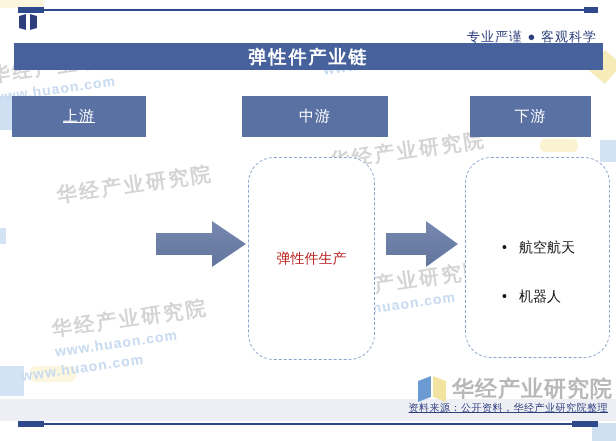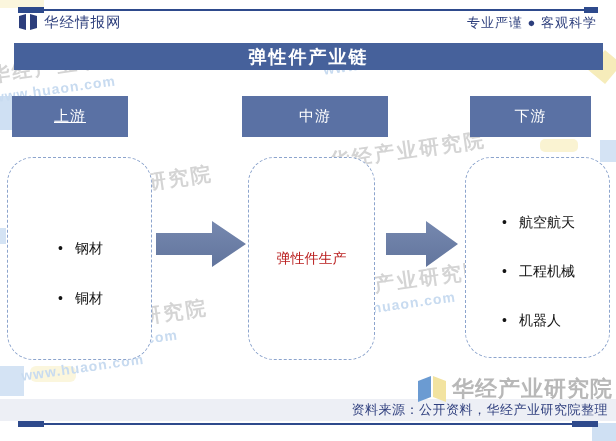--- a/index.html
+++ b/index.html
@@ -10,51 +10,51 @@
   .rule .line{position:absolute;left:0;right:0;top:3px;height:2px;background:#2e4a8c;}
   .rule .cap{position:absolute;width:26px;height:6px;top:1px;background:#2e4a8c;}
   .rule .cap.left{left:0;}
   .rule .cap.right{right:0;width:14px;}
   .rule-top{top:6px;}
   .rule-bottom{top:420px;}
   
   .masthead{position:absolute;left:0;top:12px;width:616px;height:22px;z-index:5;}
   .mast-logo{position:absolute;left:18px;top:1px;width:20px;height:18px;}
   .mast-brand{position:absolute;left:44px;top:1px;font-size:14.5px;color:#2c3e7c;letter-spacing:1px;}
-  .mast-tagline{position:absolute;right:19px;top:2px;font-size:13px;color:#2c3e7c;letter-spacing:1px;}
+  .mast-tagline{position:absolute;right:19px;top:16px;font-size:13px;color:#2c3e7c;letter-spacing:1px;}
   
   .banner{position:absolute;left:14px;top:43px;width:589px;height:27px;background:#46619b;
           color:#ffffff;font-size:18px;font-weight:bold;letter-spacing:2px;z-index:4;
           display:flex;align-items:center;justify-content:center;}
   
   .col-head{position:absolute;top:96px;height:41px;background:#5a71a4;color:#ffffff;
             font-size:15px;letter-spacing:1px;z-index:4;
             display:flex;align-items:center;justify-content:center;}
-  .col-head.up{left:12px;width:116px;text-decoration:underline;}
+  .col-head.up{left:12px;width:134px;text-decoration:underline;}
   .col-head.mid{left:242px;width:146px;}
   .col-head.down{left:470px;width:121px;}
   
   .dbox{position:absolute;top:157px;height:203px;background:#ffffff;
         border:1.5px dashed #8ca4cd;border-radius:26px;box-sizing:border-box;z-index:3;
         display:flex;align-items:center;justify-content:center;}
   .dbox.up{left:7px;width:145px;}
   .dbox.mid{left:248px;width:127px;}
   .dbox.down{left:465px;width:145px;height:201px;}
   .dbox ul{list-style:none;margin:0;padding:0;}
   .dbox li{position:relative;padding-left:19px;font-size:14px;line-height:22px;color:#141414;margin-top:28px;}
   .dbox.down li{line-height:21px;}
   .dbox li::before{content:"\2022";position:absolute;left:2px;top:0;color:#141414;}
   .mid-text{font-size:14px;color:#b91c1c;}
   
   .arrow{position:absolute;top:221px;z-index:3;}
   .arrow-1{left:156px;}
   .arrow-2{left:386px;}
   
   .strip{position:absolute;left:0;top:399px;width:616px;height:22px;background:#edeff5;z-index:2;}
-  .source{position:absolute;right:8px;top:401px;font-size:13px;color:#2f3f7e;z-index:6;letter-spacing:0.5px;}
+  .source{position:absolute;right:8px;top:401px;font-size:10px;color:#2f3f7e;z-index:6;letter-spacing:0.5px;text-decoration:underline;}
   .footer-brand{position:absolute;right:3px;top:374px;z-index:4;display:flex;align-items:flex-start;}
   .fb-icon{width:30px;height:26px;margin-right:5px;margin-top:2px;}
   .fb-text{font-size:22px;font-weight:bold;color:#b8b8b8;letter-spacing:1px;white-space:nowrap;}
   
   .wm{position:absolute;transform:rotate(-8deg);transform-origin:0 0;z-index:1;pointer-events:none;}
   .wm-brand{font-size:20px;font-weight:bold;color:#d4d4d4;letter-spacing:2.5px;white-space:nowrap;line-height:26px;}
   .wm-url{font-size:14px;font-weight:bold;color:#c8dbf0;letter-spacing:1px;white-space:nowrap;line-height:20px;}
   .frag{position:absolute;z-index:0;pointer-events:none;}
 </style>
 </head>
@@ -103,36 +103,29 @@
     <span class="cap left"></span>
     <span class="line"></span>
     <span class="cap right"></span>
   </div>
 
   <div class="masthead">
     <svg class="mast-logo" viewBox="0 0 20 18">
       <path d="M1,3 L8,1 L8,17 L1,15 Z" fill="#2c3e7c"></path>
       <path d="M19,3 L12,1 L12,17 L19,15 Z" fill="#2c3e7c"></path>
     </svg>
-    <span class="mast-brand">华经情报网</span>
     <span class="mast-tagline">专业严谨 ● 客观科学</span>
   </div>
 
   <div class="banner">弹性件产业链</div>
 
   <div class="col-head up">上游</div>
   <div class="col-head mid">中游</div>
   <div class="col-head down">下游</div>
 
-  <div class="dbox up">
-    <ul>
-      <li>钢材</li>
-      <li>铜材</li>
-    </ul>
-  </div>
 
   <svg class="arrow arrow-1" width="90" height="46" viewBox="0 0 90 46">
     <defs>
       <linearGradient id="ag1" x1="0" y1="0" x2="0" y2="1">
         <stop offset="0" stop-color="#7688af"></stop>
           <stop offset="1" stop-color="#62759d"></stop>
       </linearGradient>
     </defs>
     <polygon points="0,12 56,12 56,0 90,23 56,46 56,34 0,34" fill="url(#ag1)"></polygon>
   </svg>
@@ -147,21 +140,20 @@
         <stop offset="0" stop-color="#7688af"></stop>
           <stop offset="1" stop-color="#62759d"></stop>
       </linearGradient>
     </defs>
     <polygon points="0,12 40,12 40,0 72,23 40,46 40,34 0,34" fill="url(#ag2)"></polygon>
   </svg>
 
   <div class="dbox down">
     <ul>
       <li>航空航天</li>
-      <li>工程机械</li>
       <li>机器人</li>
     </ul>
   </div>
 
   <div class="footer-brand">
     <svg class="fb-icon" viewBox="0 0 30 26">
       <path d="M1,5 L14,0 L14,21 L1,26 Z" fill="#6b9bd2"></path>
       <path d="M29,5 L16,0 L16,21 L29,26 Z" fill="#f2e3a0"></path>
     </svg>
     <span class="fb-text">华经产业研究院</span>

